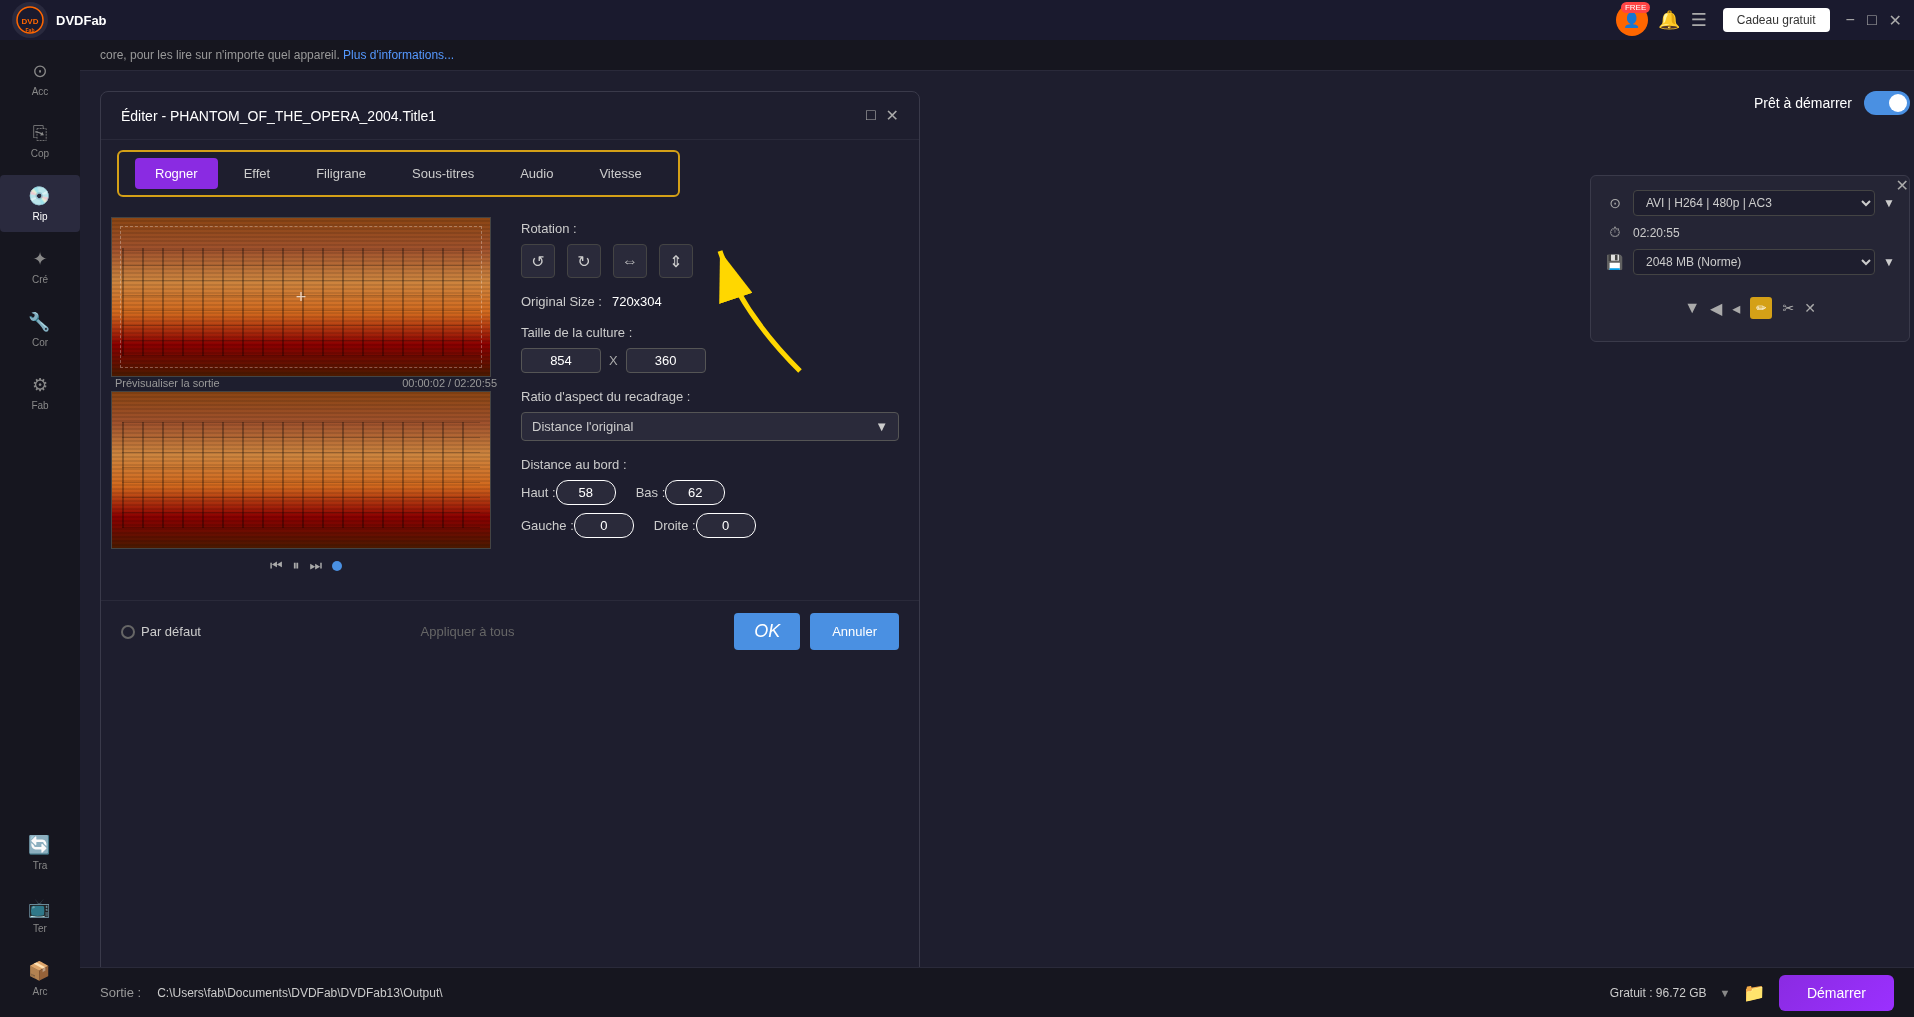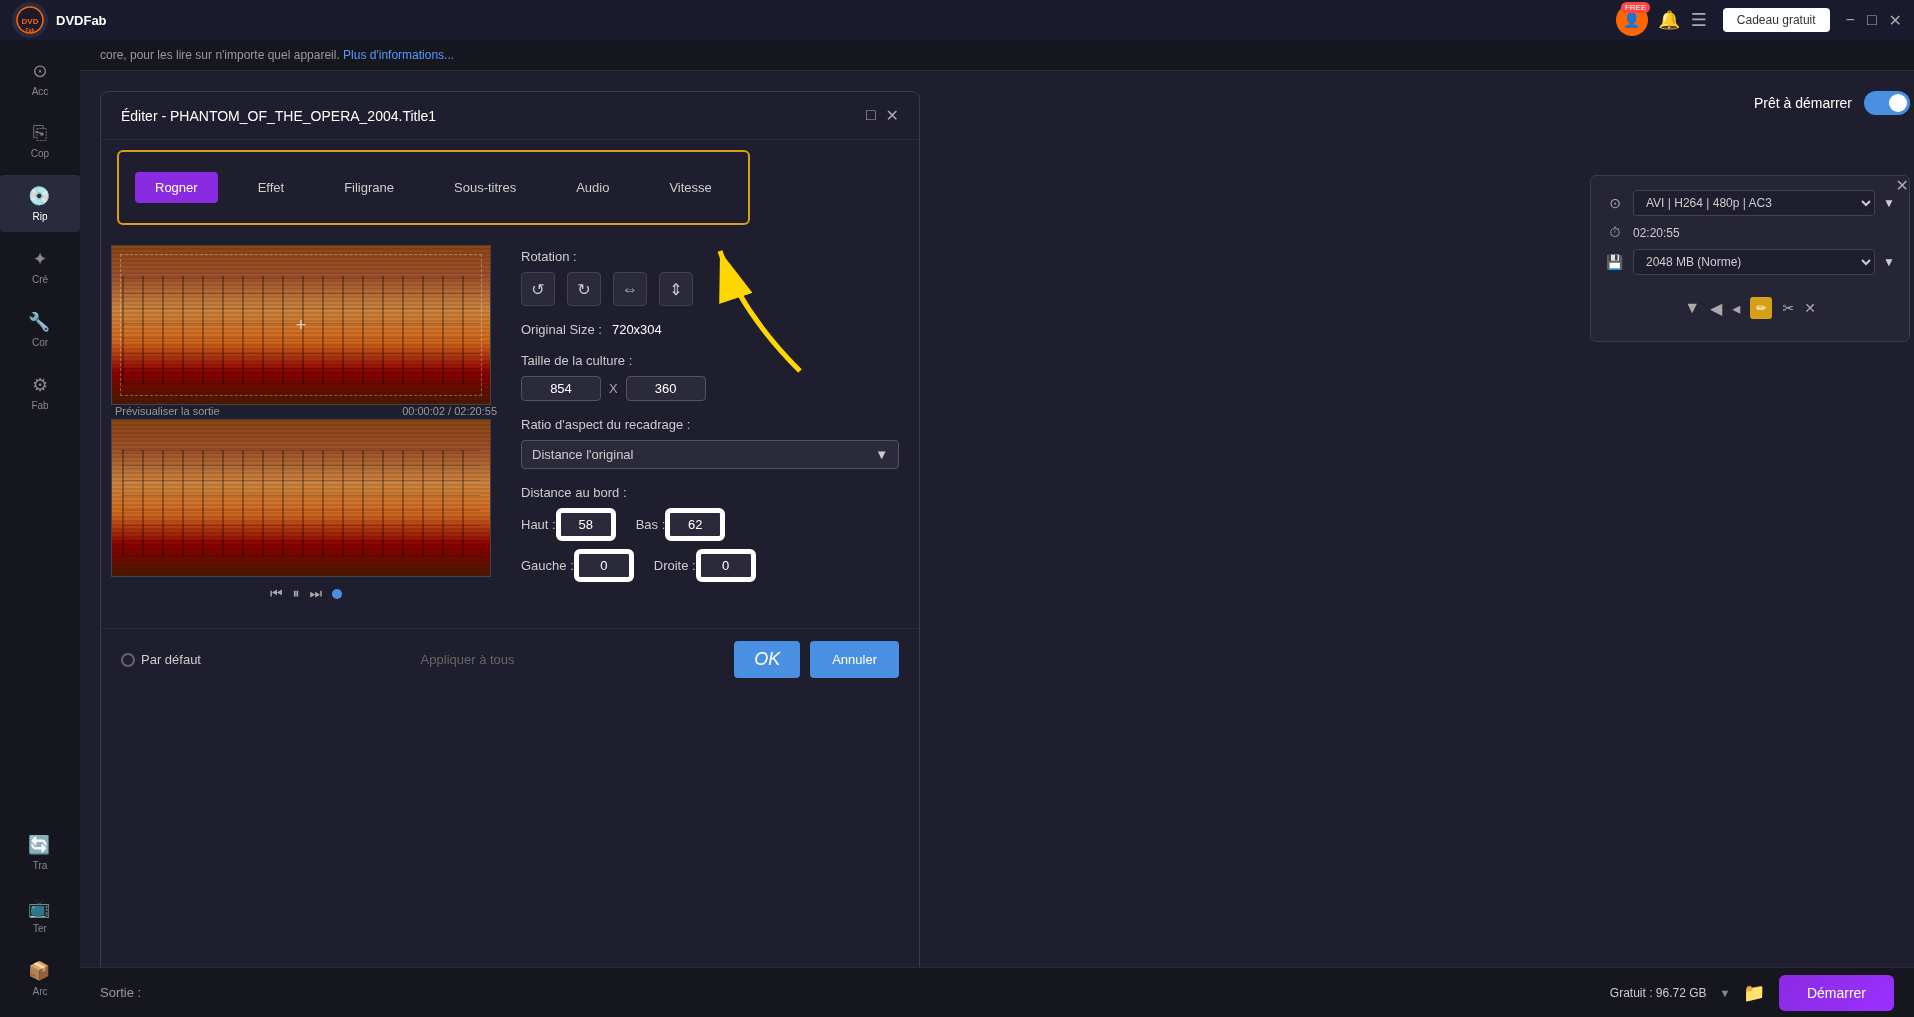--- a/index.html
+++ b/index.html
@@ -124,22 +124,22 @@
       padding: 14px 20px;
       border-bottom: 1px solid #2a2a3a;
     }
     .dialog-title { color: #fff; font-size: 14px; font-weight: 500; }
     .dialog-header-icons { display: flex; gap: 10px; }
     .dialog-header-icon { color: #aaa; cursor: pointer; font-size: 16px; }
 
     
     .tabs-bar {
       display: flex;
-      padding: 20px 16px;
-      gap: 20px;
+      padding: 6px 16px;
+      gap: 6px;
       border: 2px solid #d4a017;
       border-radius: 6px;
       margin: 10px 16px;
       width: fit-content;
     }
     .tab-item {
       padding: 8px 20px;
       border-radius: 4px;
       cursor: pointer;
       font-size: 13px;
@@ -300,22 +300,22 @@
       margin-top: 6px;
     }
     .border-field {
       display: flex;
       align-items: center;
       font-size: 13px;
       color: #ccc;
     }
     .border-input {
       background: #2a2a3a;
-      border: 5px solid #ffffff;
-      border-radius: 6px;
+      border: 1px solid #ffffff;
+      border-radius: 12px;
       color: #fff;
       padding: 4px 4px;
       width: 60px;
       font-size: 13px;
       text-align: center;
     }
 
     .dialog-footer {
       display: flex;
       align-items: center;
@@ -798,20 +798,21 @@
             </marker>
           </defs>
           <path d="M 140 140 Q 80 80 60 20" stroke="#FFD700" stroke-width="5" fill="none" marker-end="url(#arrowhead)"></path>
         </svg>
       </div>
 
     </div>
 
     <div class="bottom-bar">
       <span class="bottom-label">Sortie :</span>
+      <span class="bottom-path">C:\Users\fab\Documents\DVDFab\DVDFab13\Output\</span>
       <div class="bottom-right">
         <span class="free-space">Gratuit : 96.72 GB</span>
         <span style="font-size:11px;color:#888;">▼</span>
         <span class="folder-icon">📁</span>
         <button class="start-btn">Démarrer</button>
       </div>
     </div>
 
   </div>
 </div>

